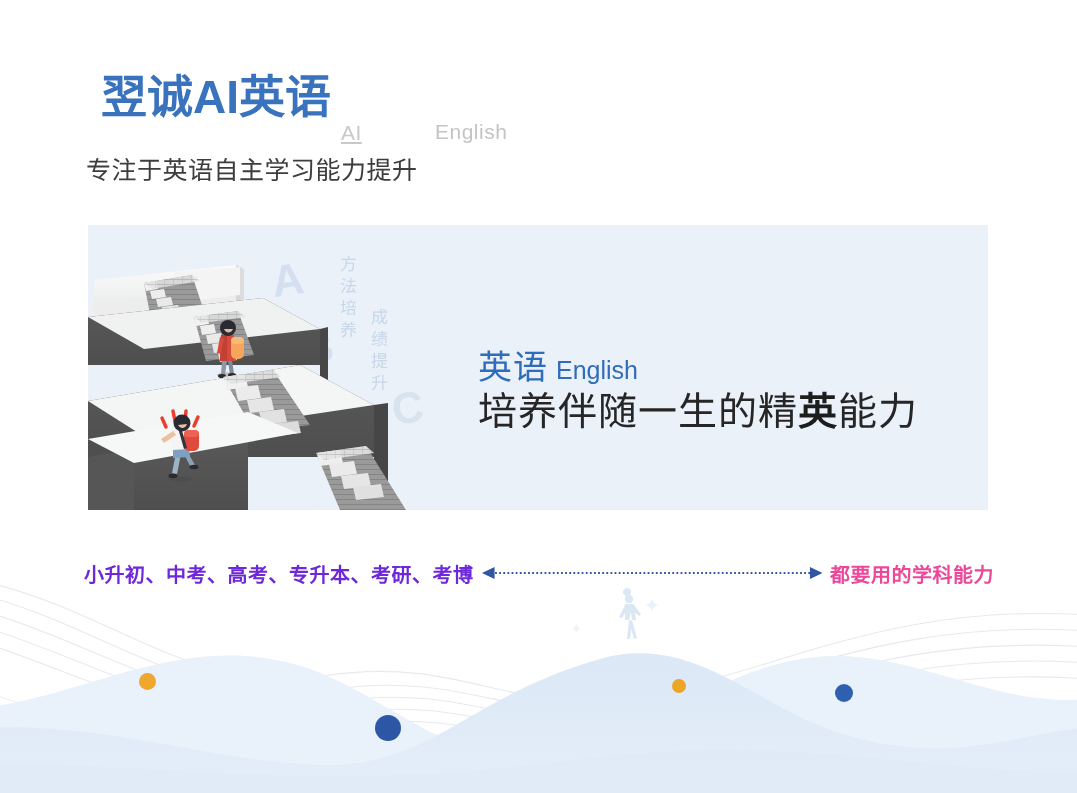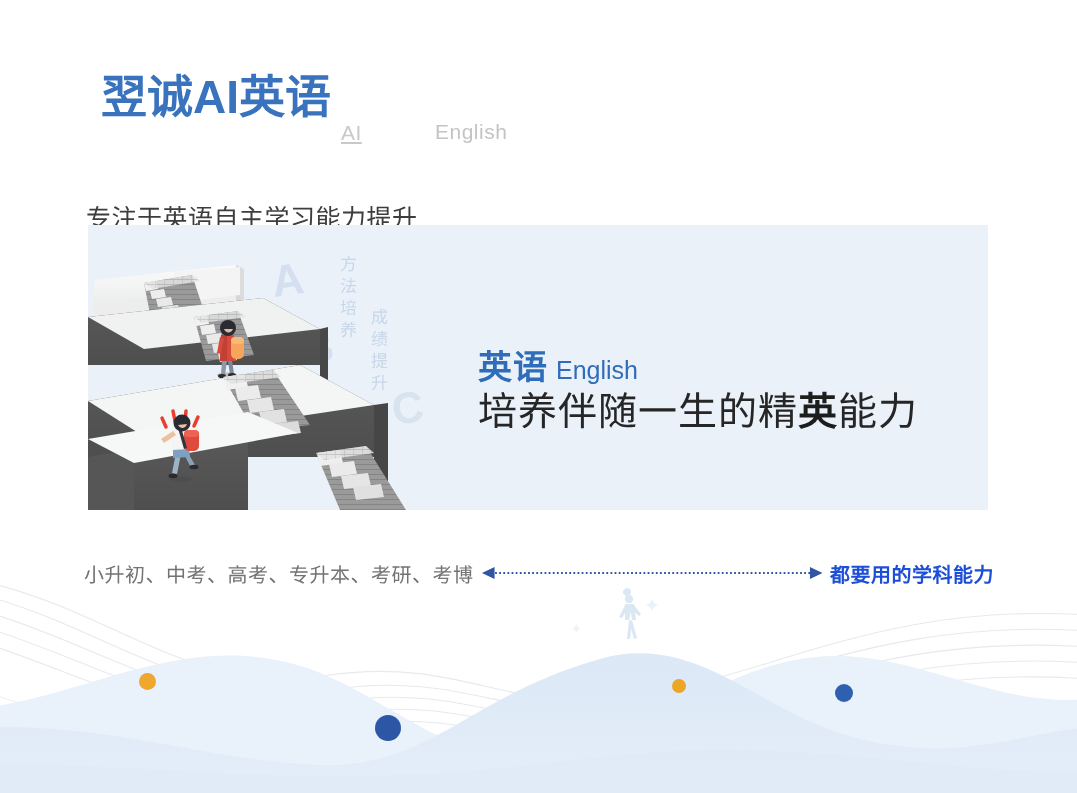--- a/index.html
+++ b/index.html
@@ -56,21 +56,20 @@
     letter-spacing: 0.5px;
   }
   #brand-subtitle {
     position: absolute;
     left: 0;
     top: 76px;
     font-size: 25px;
     color: #3d3d3d;
     letter-spacing: 0.5px;
     white-space: nowrap;
-    margin-top: 48px;
   }
 
   
   #hero-panel {
     position: absolute;
     left: 88px;
     top: 225px;
     width: 900px;
     height: 285px;
     background: #eaf1f9;
@@ -89,21 +88,21 @@
     top: 125px;
     width: 500px;
   }
   #hero-kicker {
     white-space: nowrap;
     line-height: 1;
     margin-bottom: 6px;
   }
   #hero-kicker .cn {
     font-size: 34px;
-    font-weight: bold;
+    font-weight: normal;
     color: #2f6dba;
     letter-spacing: 1px;
   }
   #hero-kicker .en {
     font-size: 25px;
     font-weight: normal;
     color: #2f6dba;
     margin-left: 8px;
     letter-spacing: 0px;
   }
@@ -124,34 +123,35 @@
     position: absolute;
     left: 84px;
     top: 558px;
     width: 910px;
     height: 30px;
     display: flex;
     align-items: center;
   }
   #caption-left {
     font-size: 20px;
-    color: #737373;
+    color: #6d28d9;
     white-space: nowrap;
     letter-spacing: 0.5px;
+    font-weight: bold;
   }
   #caption-arrow {
     flex: 1;
     height: 16px;
     margin: 0 8px;
     position: relative;
   }
   #caption-right {
     font-size: 20px;
     font-weight: bold;
-    color: #1d4ed8;
+    color: #ec4899;
     white-space: nowrap;
     letter-spacing: 0.5px;
   }
 
   
   #footer-decoration {
     position: absolute;
     left: 0;
     top: 575px;
     width: 1077px;

